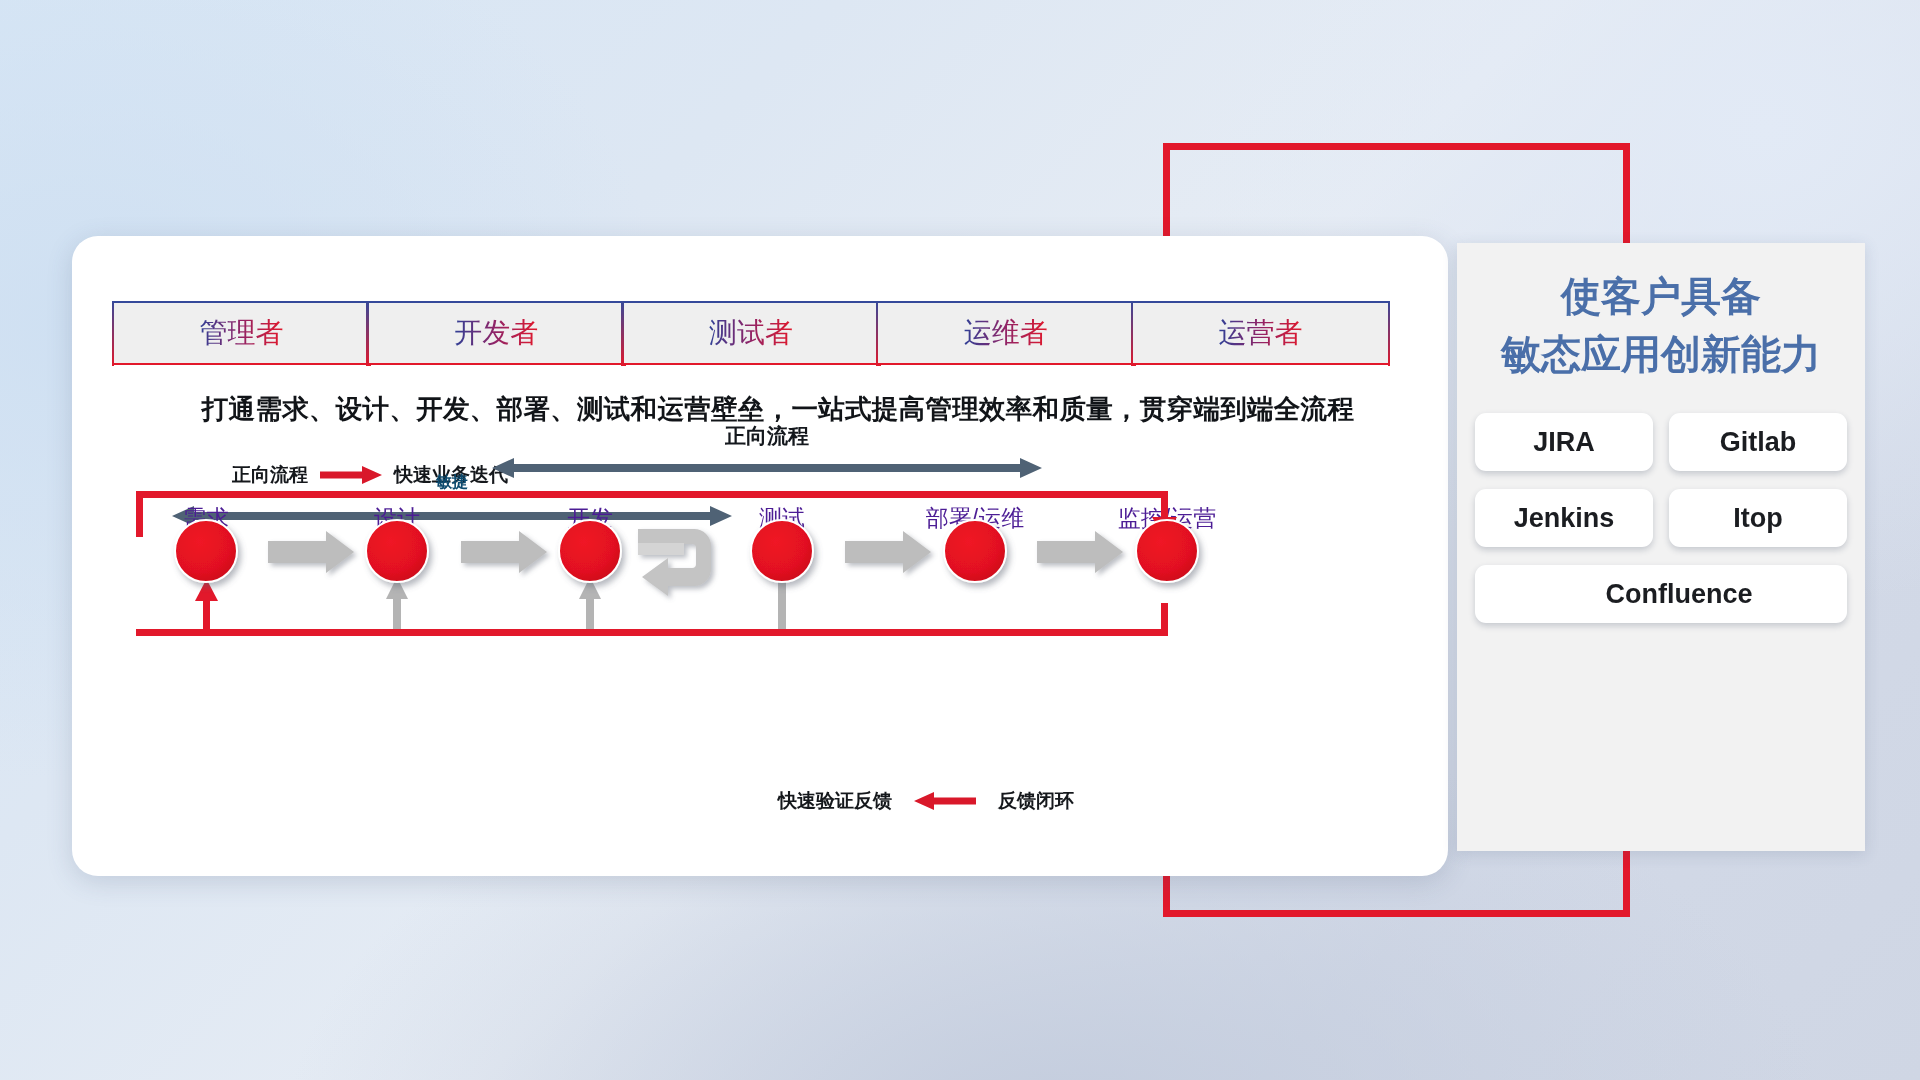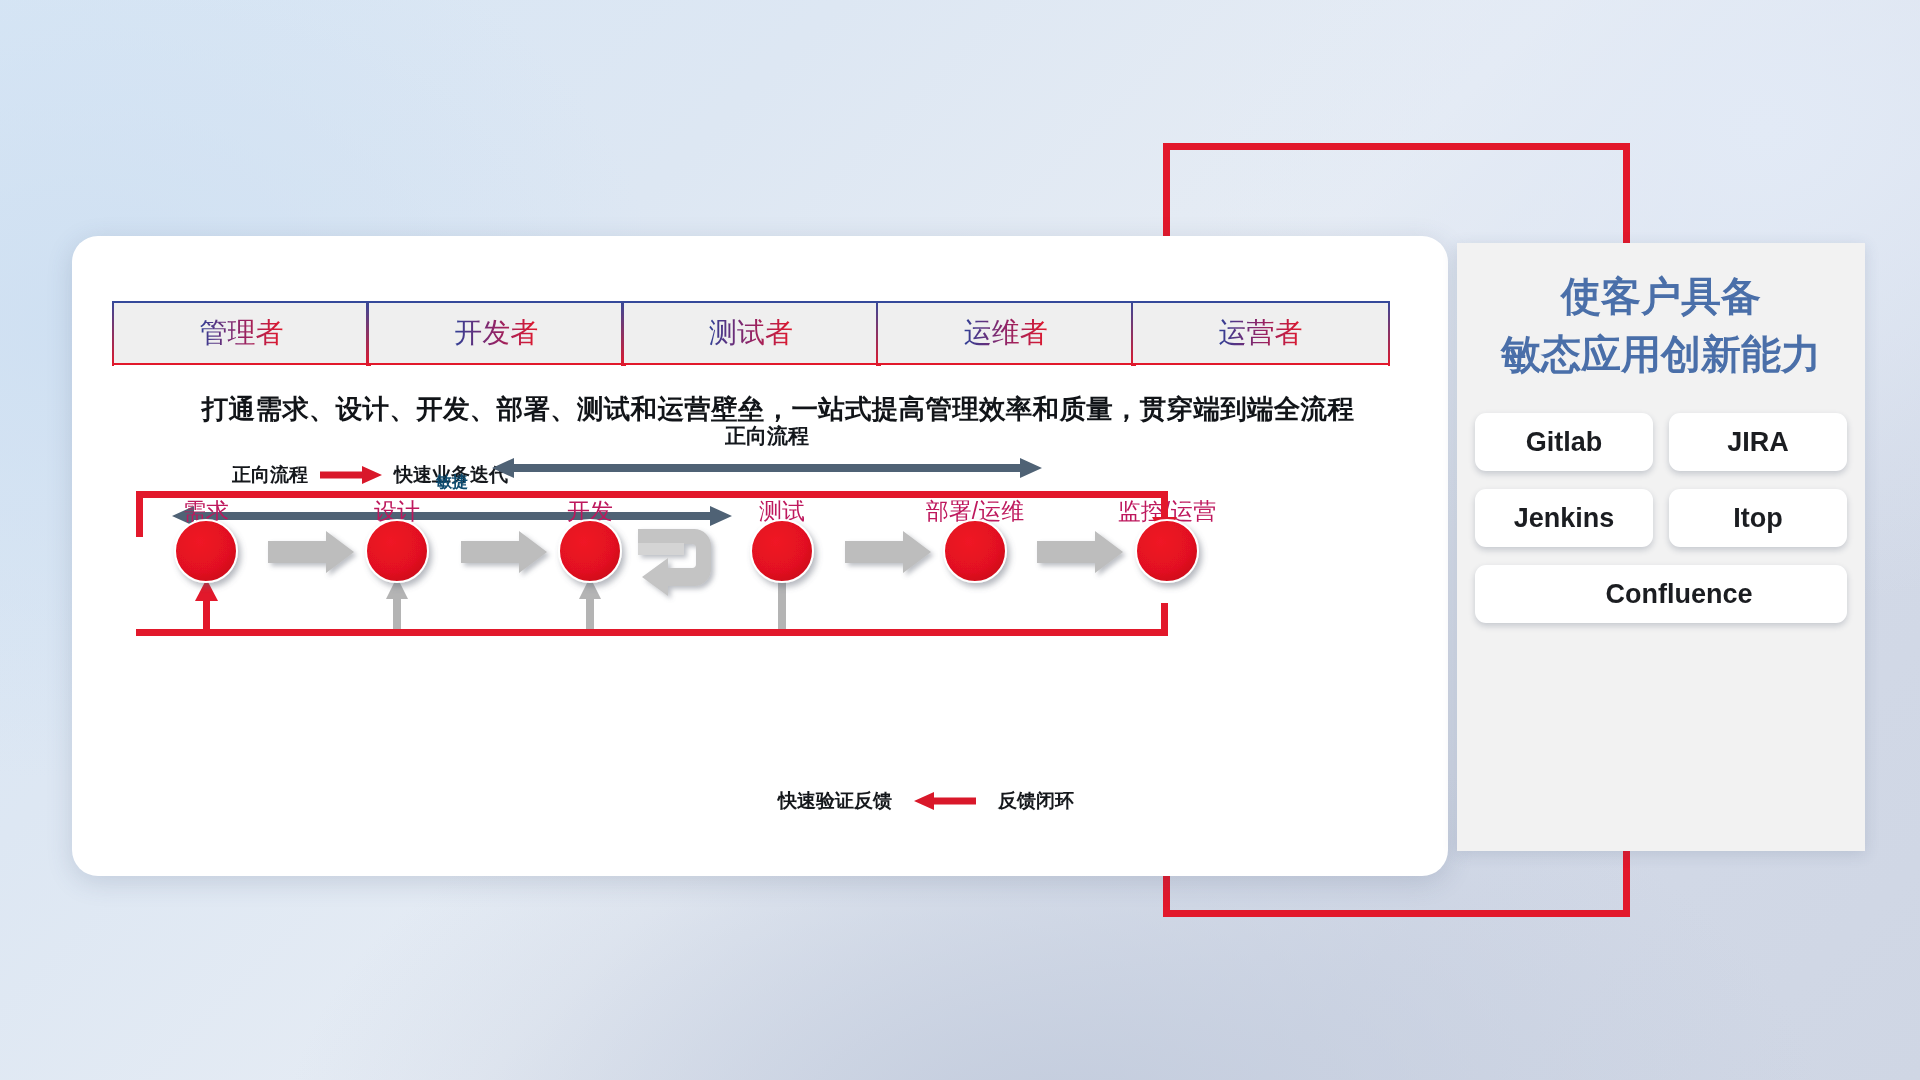--- a/index.html
+++ b/index.html
@@ -125,23 +125,23 @@
     white-space: nowrap;
   }
   #agile-arrow { position: absolute; left: 0; top: 32px; }
 
   
   #pipeline { position: absolute; left: 0; top: 255px; width: 100%; height: 190px; }
   .stage-label {
     position: absolute;
     transform: translateX(-50%);
     font-size: 23px;
-    color: #be185d;
+    color: #4c1d95;
     white-space: nowrap;
-    top: 5px;
+    top: 12px;
   }
 
   
   #legend-feedback {
     position: absolute;
     left: 706px; top: 552px;
     display: flex; align-items: center; gap: 22px;
   }
 
   
@@ -323,19 +323,19 @@
 
 </div>
 
 <div id="right-panel">
   <div id="panel-heading">
     <span class="l1">使客户具备</span>
     <span class="l2">敏态应用创新能力</span>
   </div>
 
   <div id="tools">
+    <div class="tool-pill tool-half">JIRA</div>
     <div class="tool-pill tool-half">Gitlab</div>
-    <div class="tool-pill tool-half">JIRA</div>
     <div class="tool-pill tool-half">Jenkins</div>
     <div class="tool-pill tool-half">Itop</div>
     <div class="tool-pill tool-full">Confluence</div>
   </div>
 </div>
 
 </body></html>

